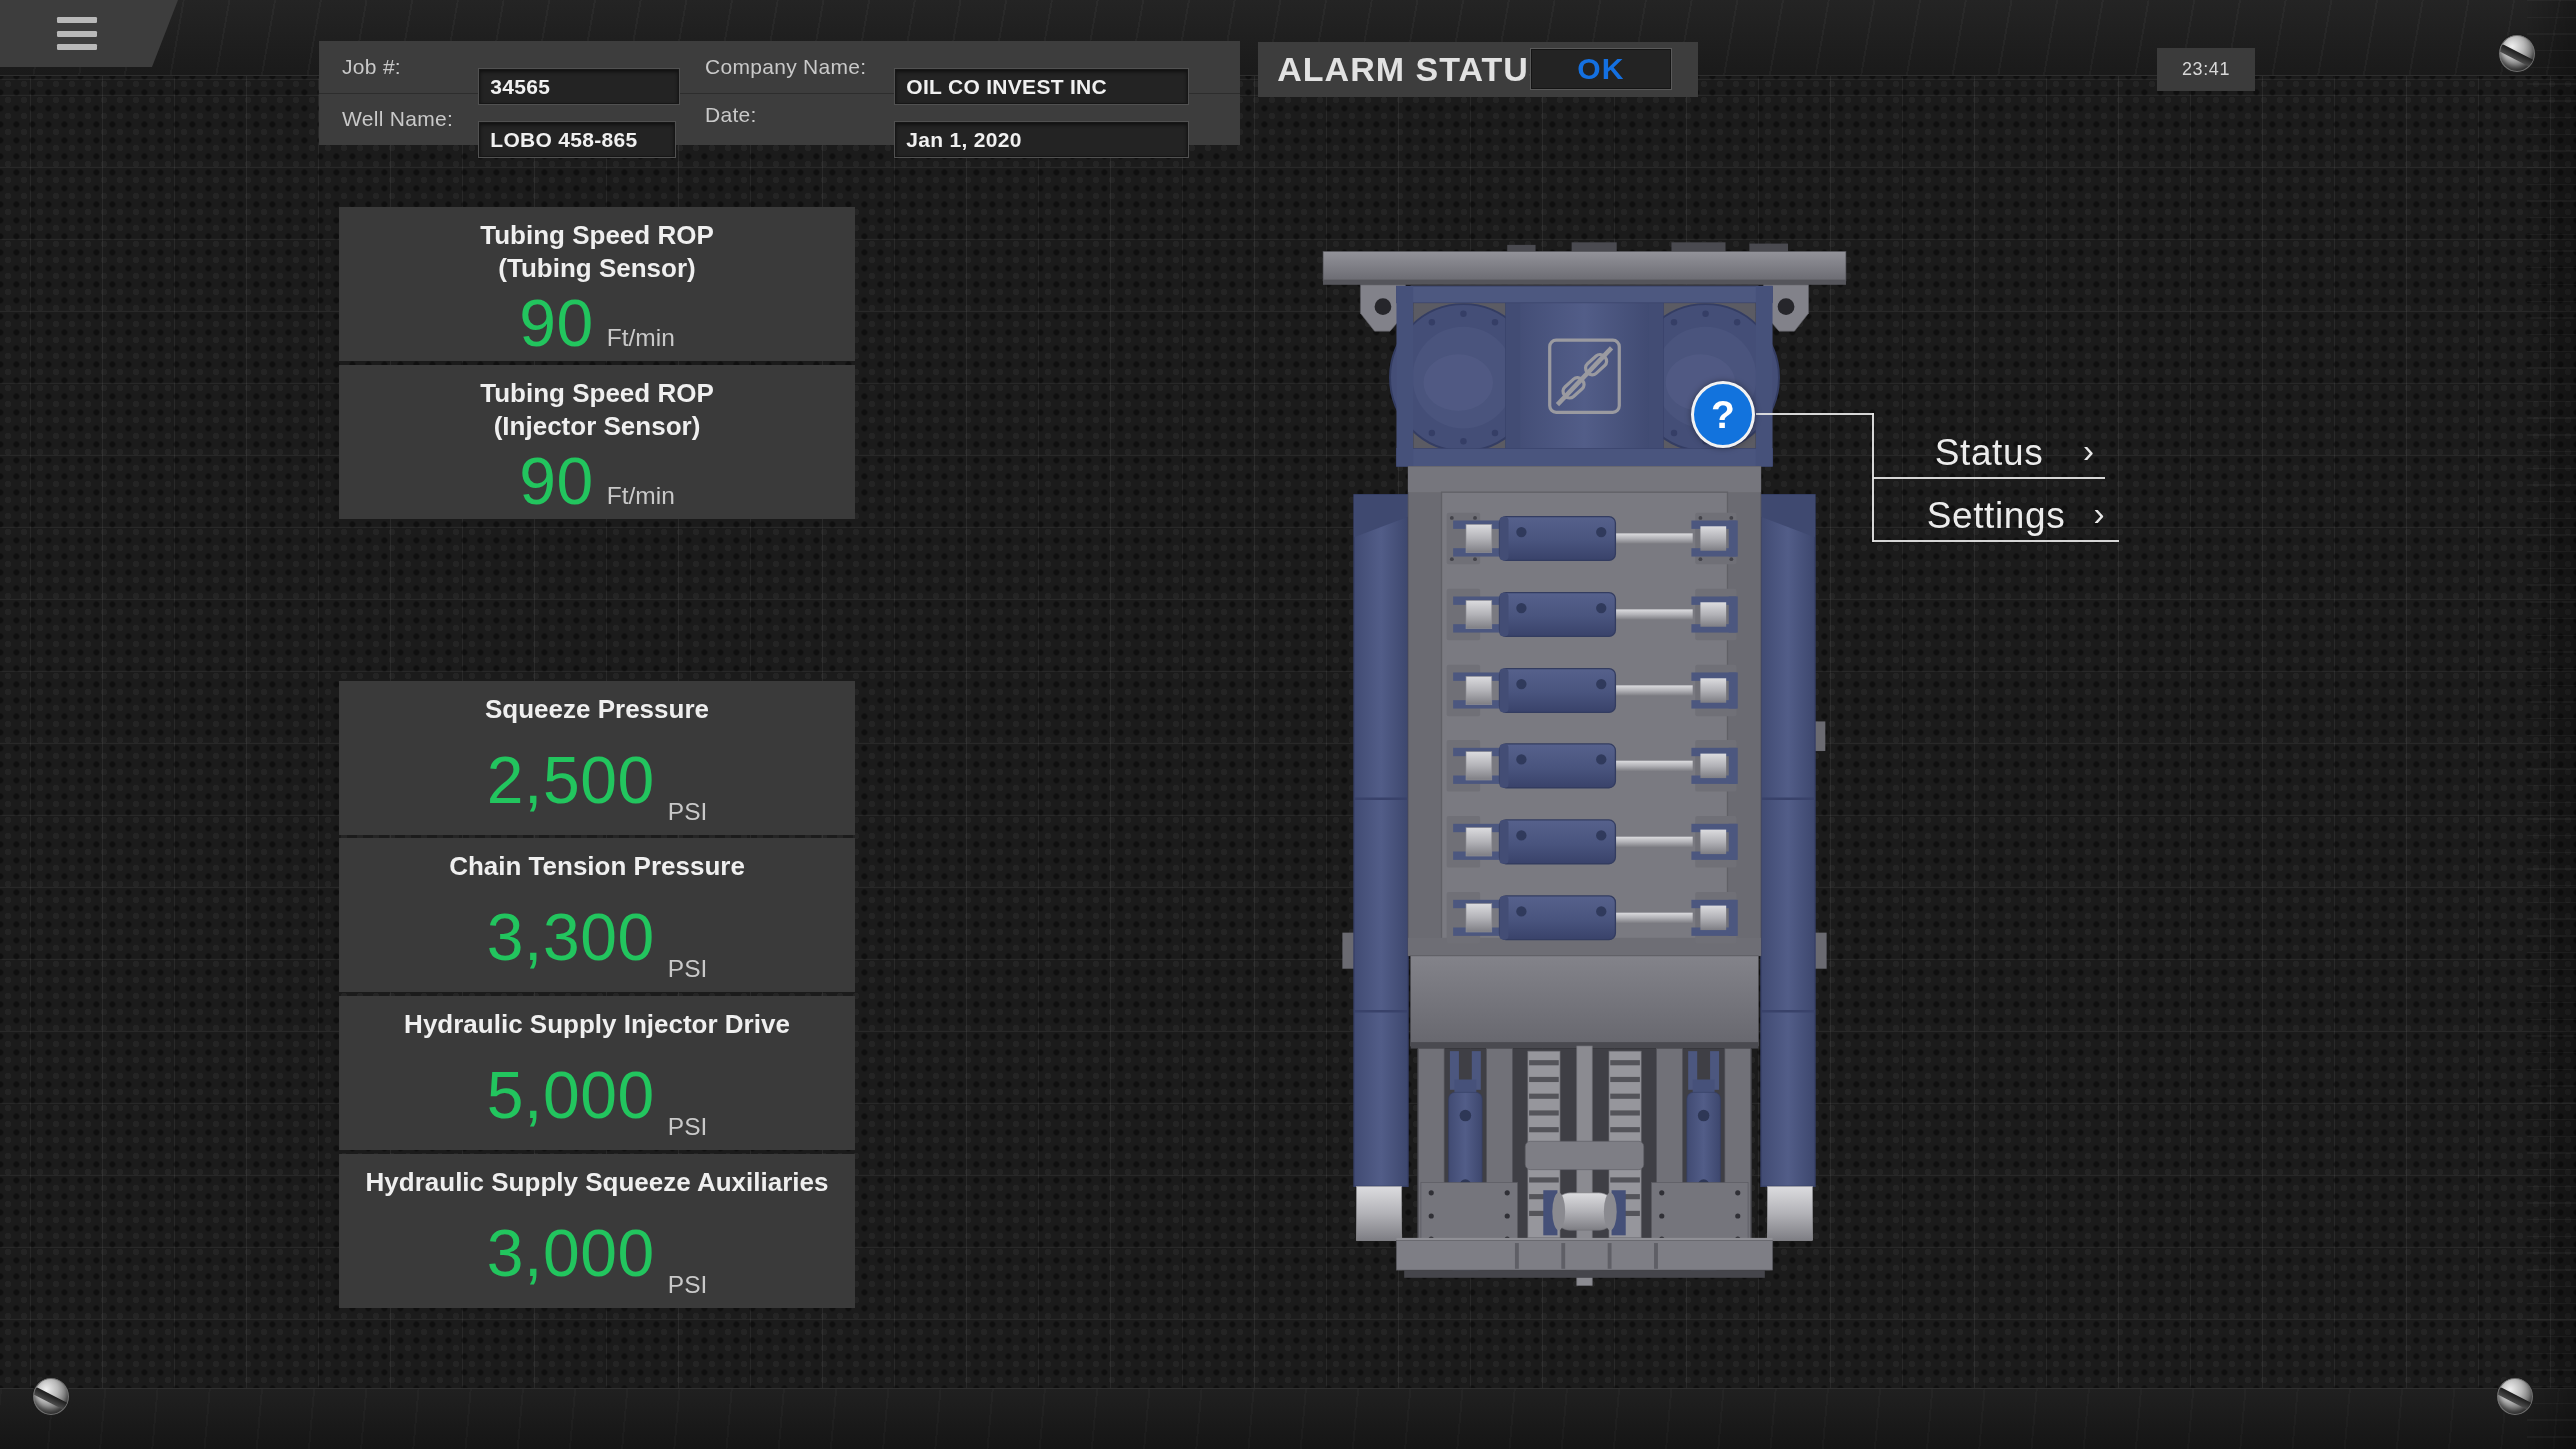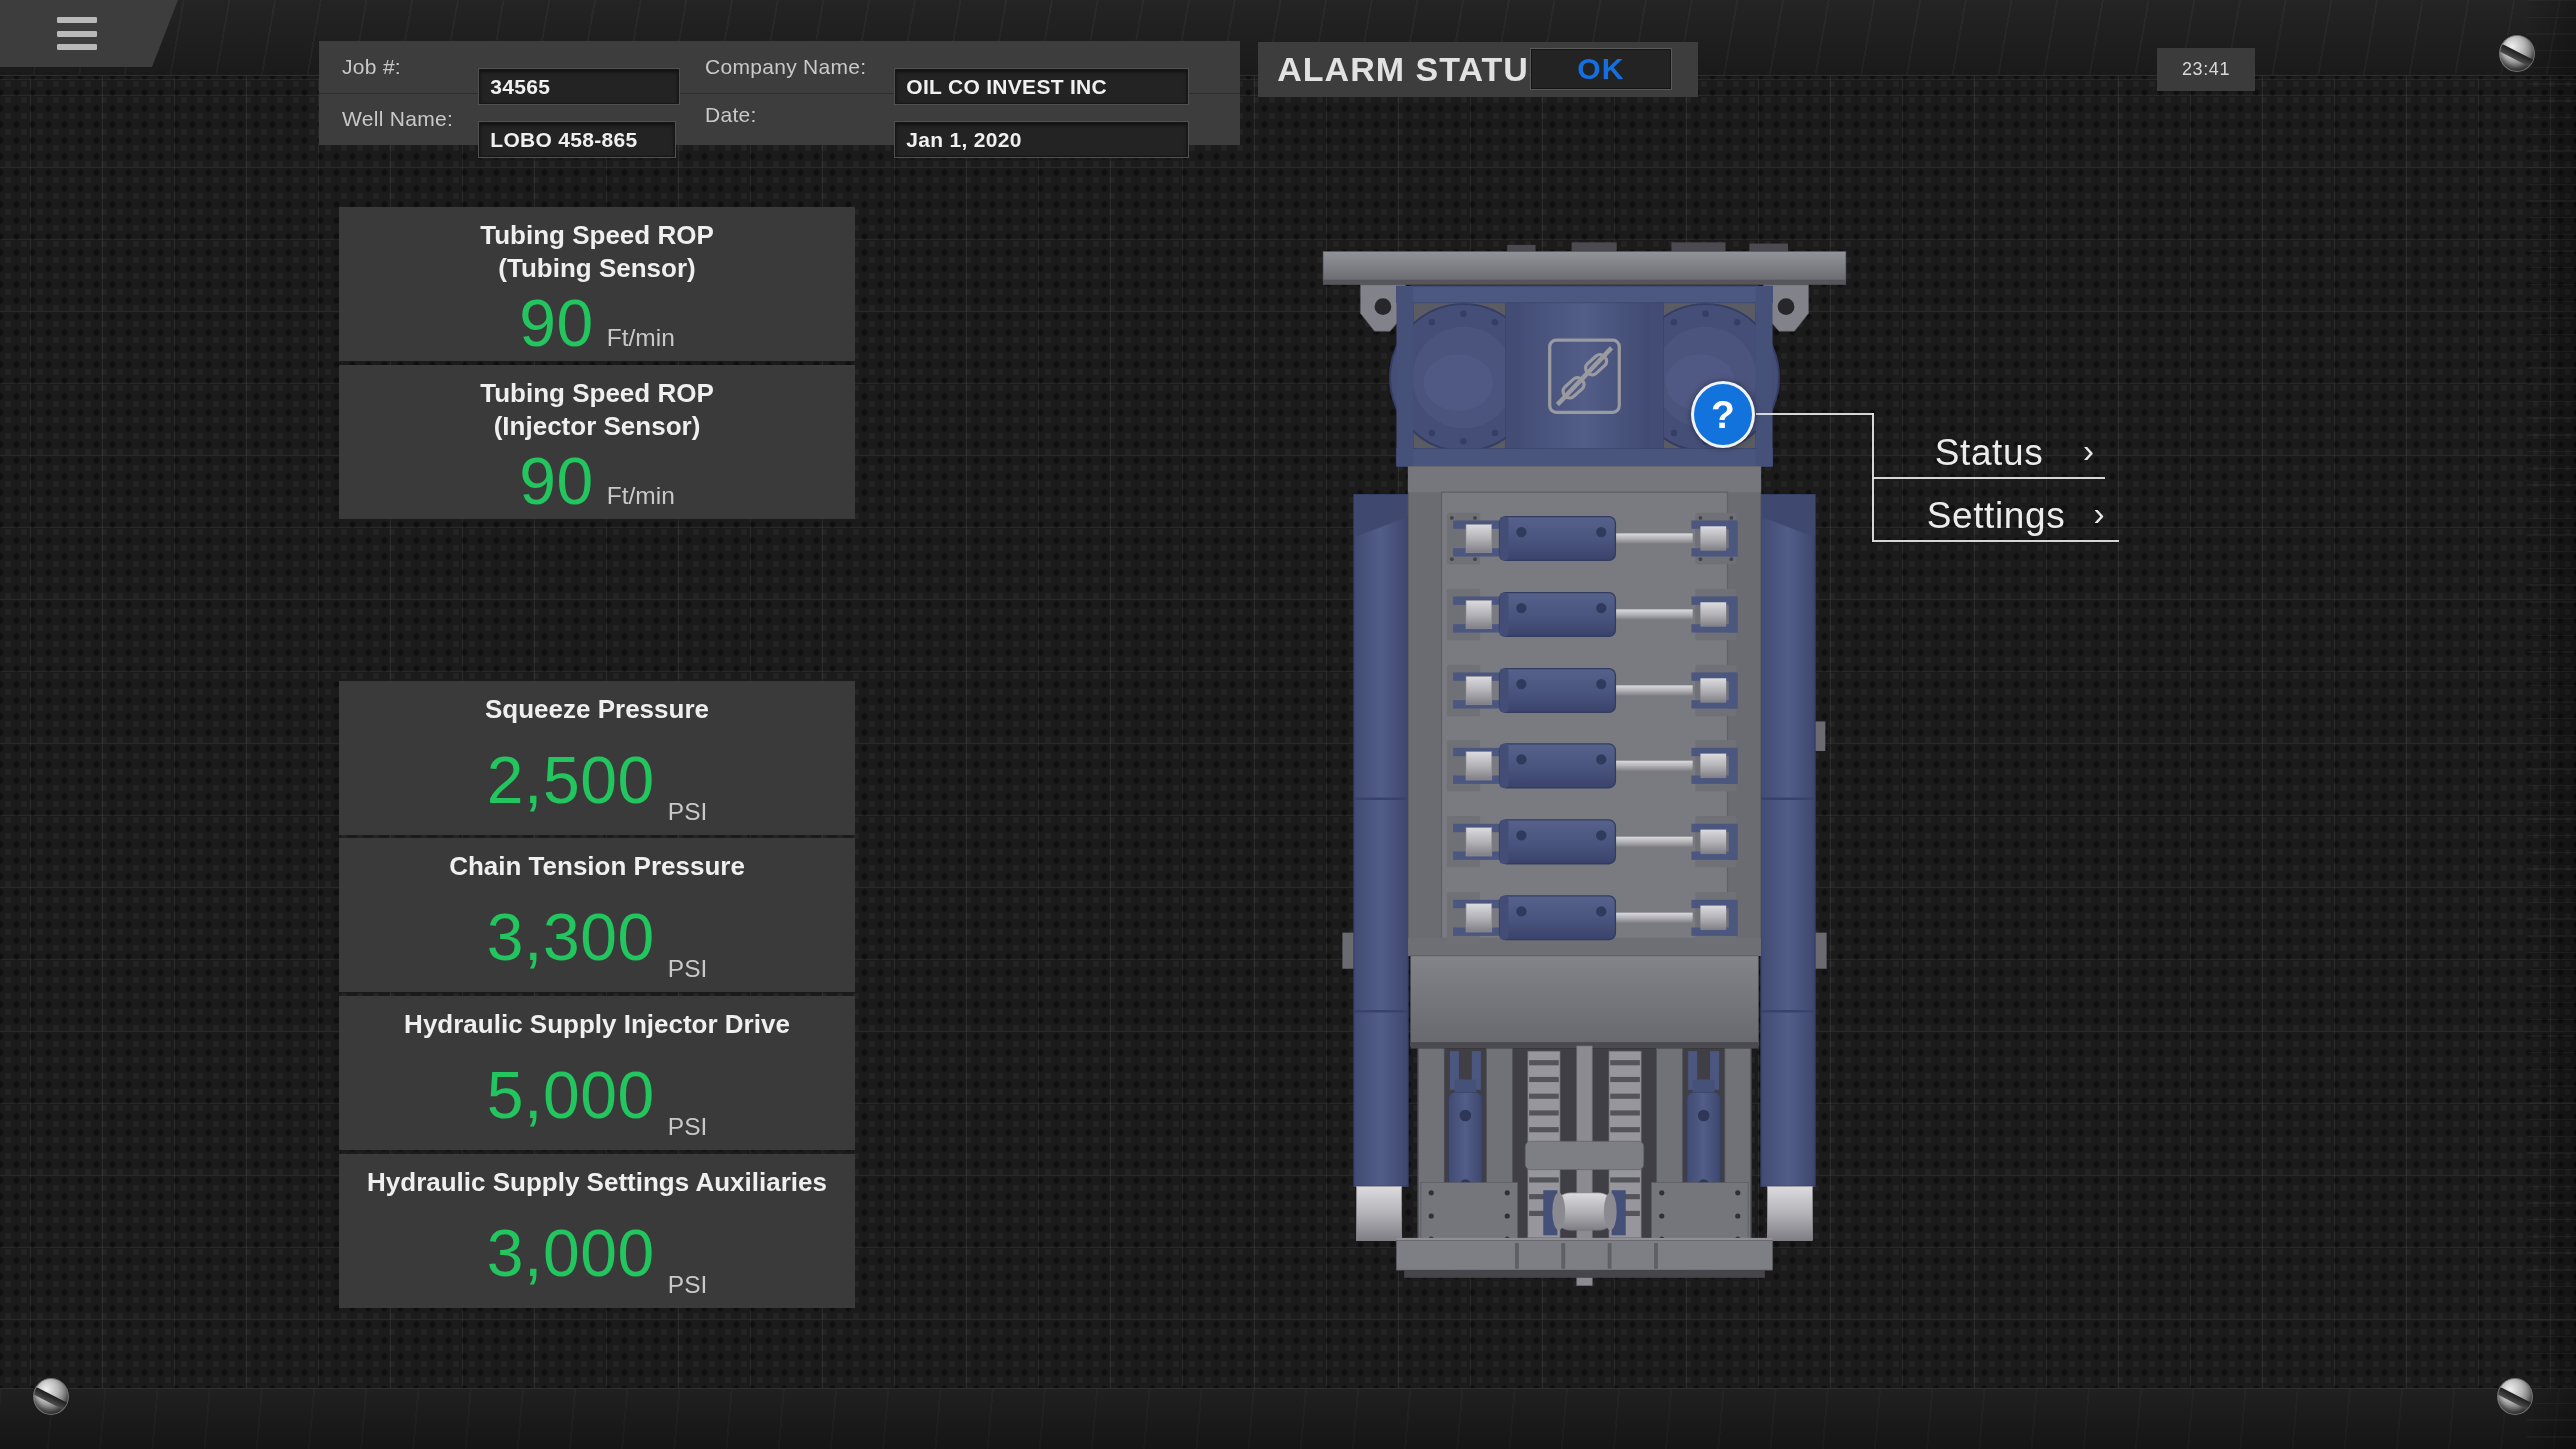--- a/index.html
+++ b/index.html
@@ -171,21 +171,21 @@
     <div class="g-label">
         <div>Hydraulic Supply Injector Drive</div>
       </div>
     <div class="g-valrow">
         <span class="g-value">5,000</span>
         <span class="g-unit">PSI</span>
       </div>
   </div>
   <div class="card" style="top:1154px">
     <div class="g-label">
-        <div>Hydraulic Supply Settings Auxiliaries</div>
+        <div>Hydraulic Supply Squeeze Auxiliaries</div>
       </div>
     <div class="g-valrow">
         <span class="g-value">3,000</span>
         <span class="g-unit">PSI</span>
       </div>
   </div>
 
   <svg class="machine" viewBox="0 0 840 1660">
     <defs>
       <linearGradient id="gBeam" x1="0" y1="0" x2="0" y2="1">

